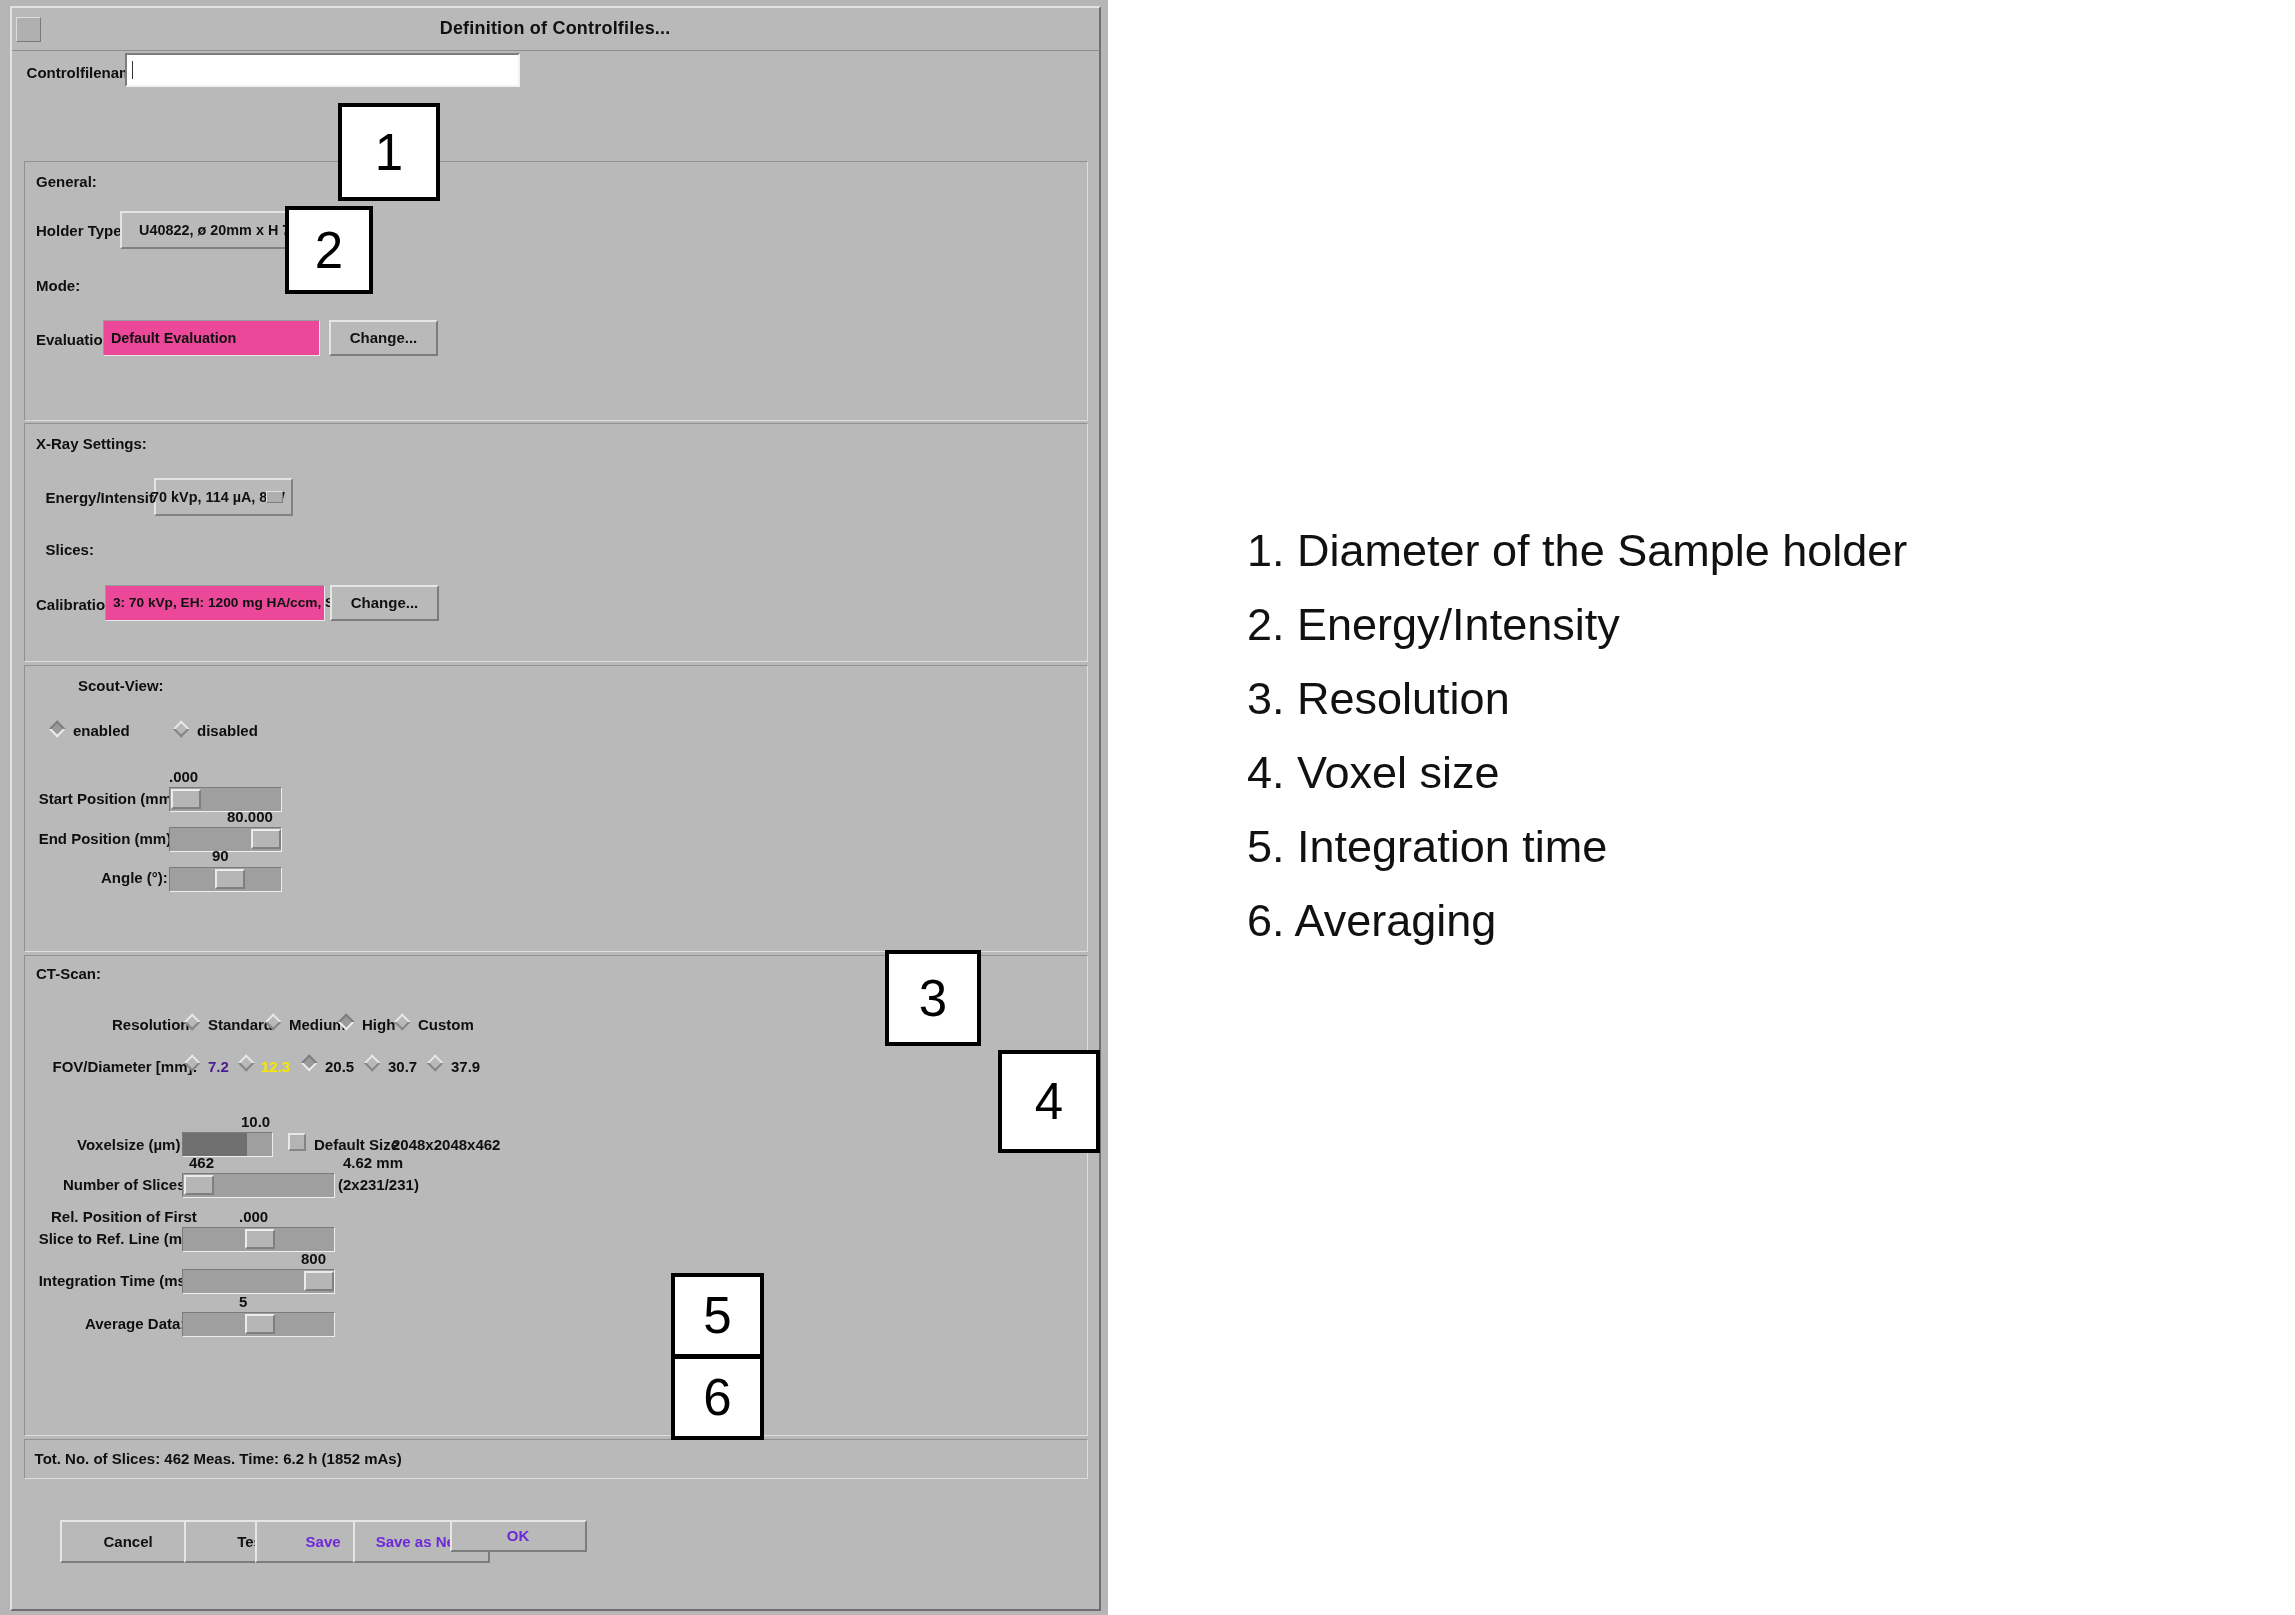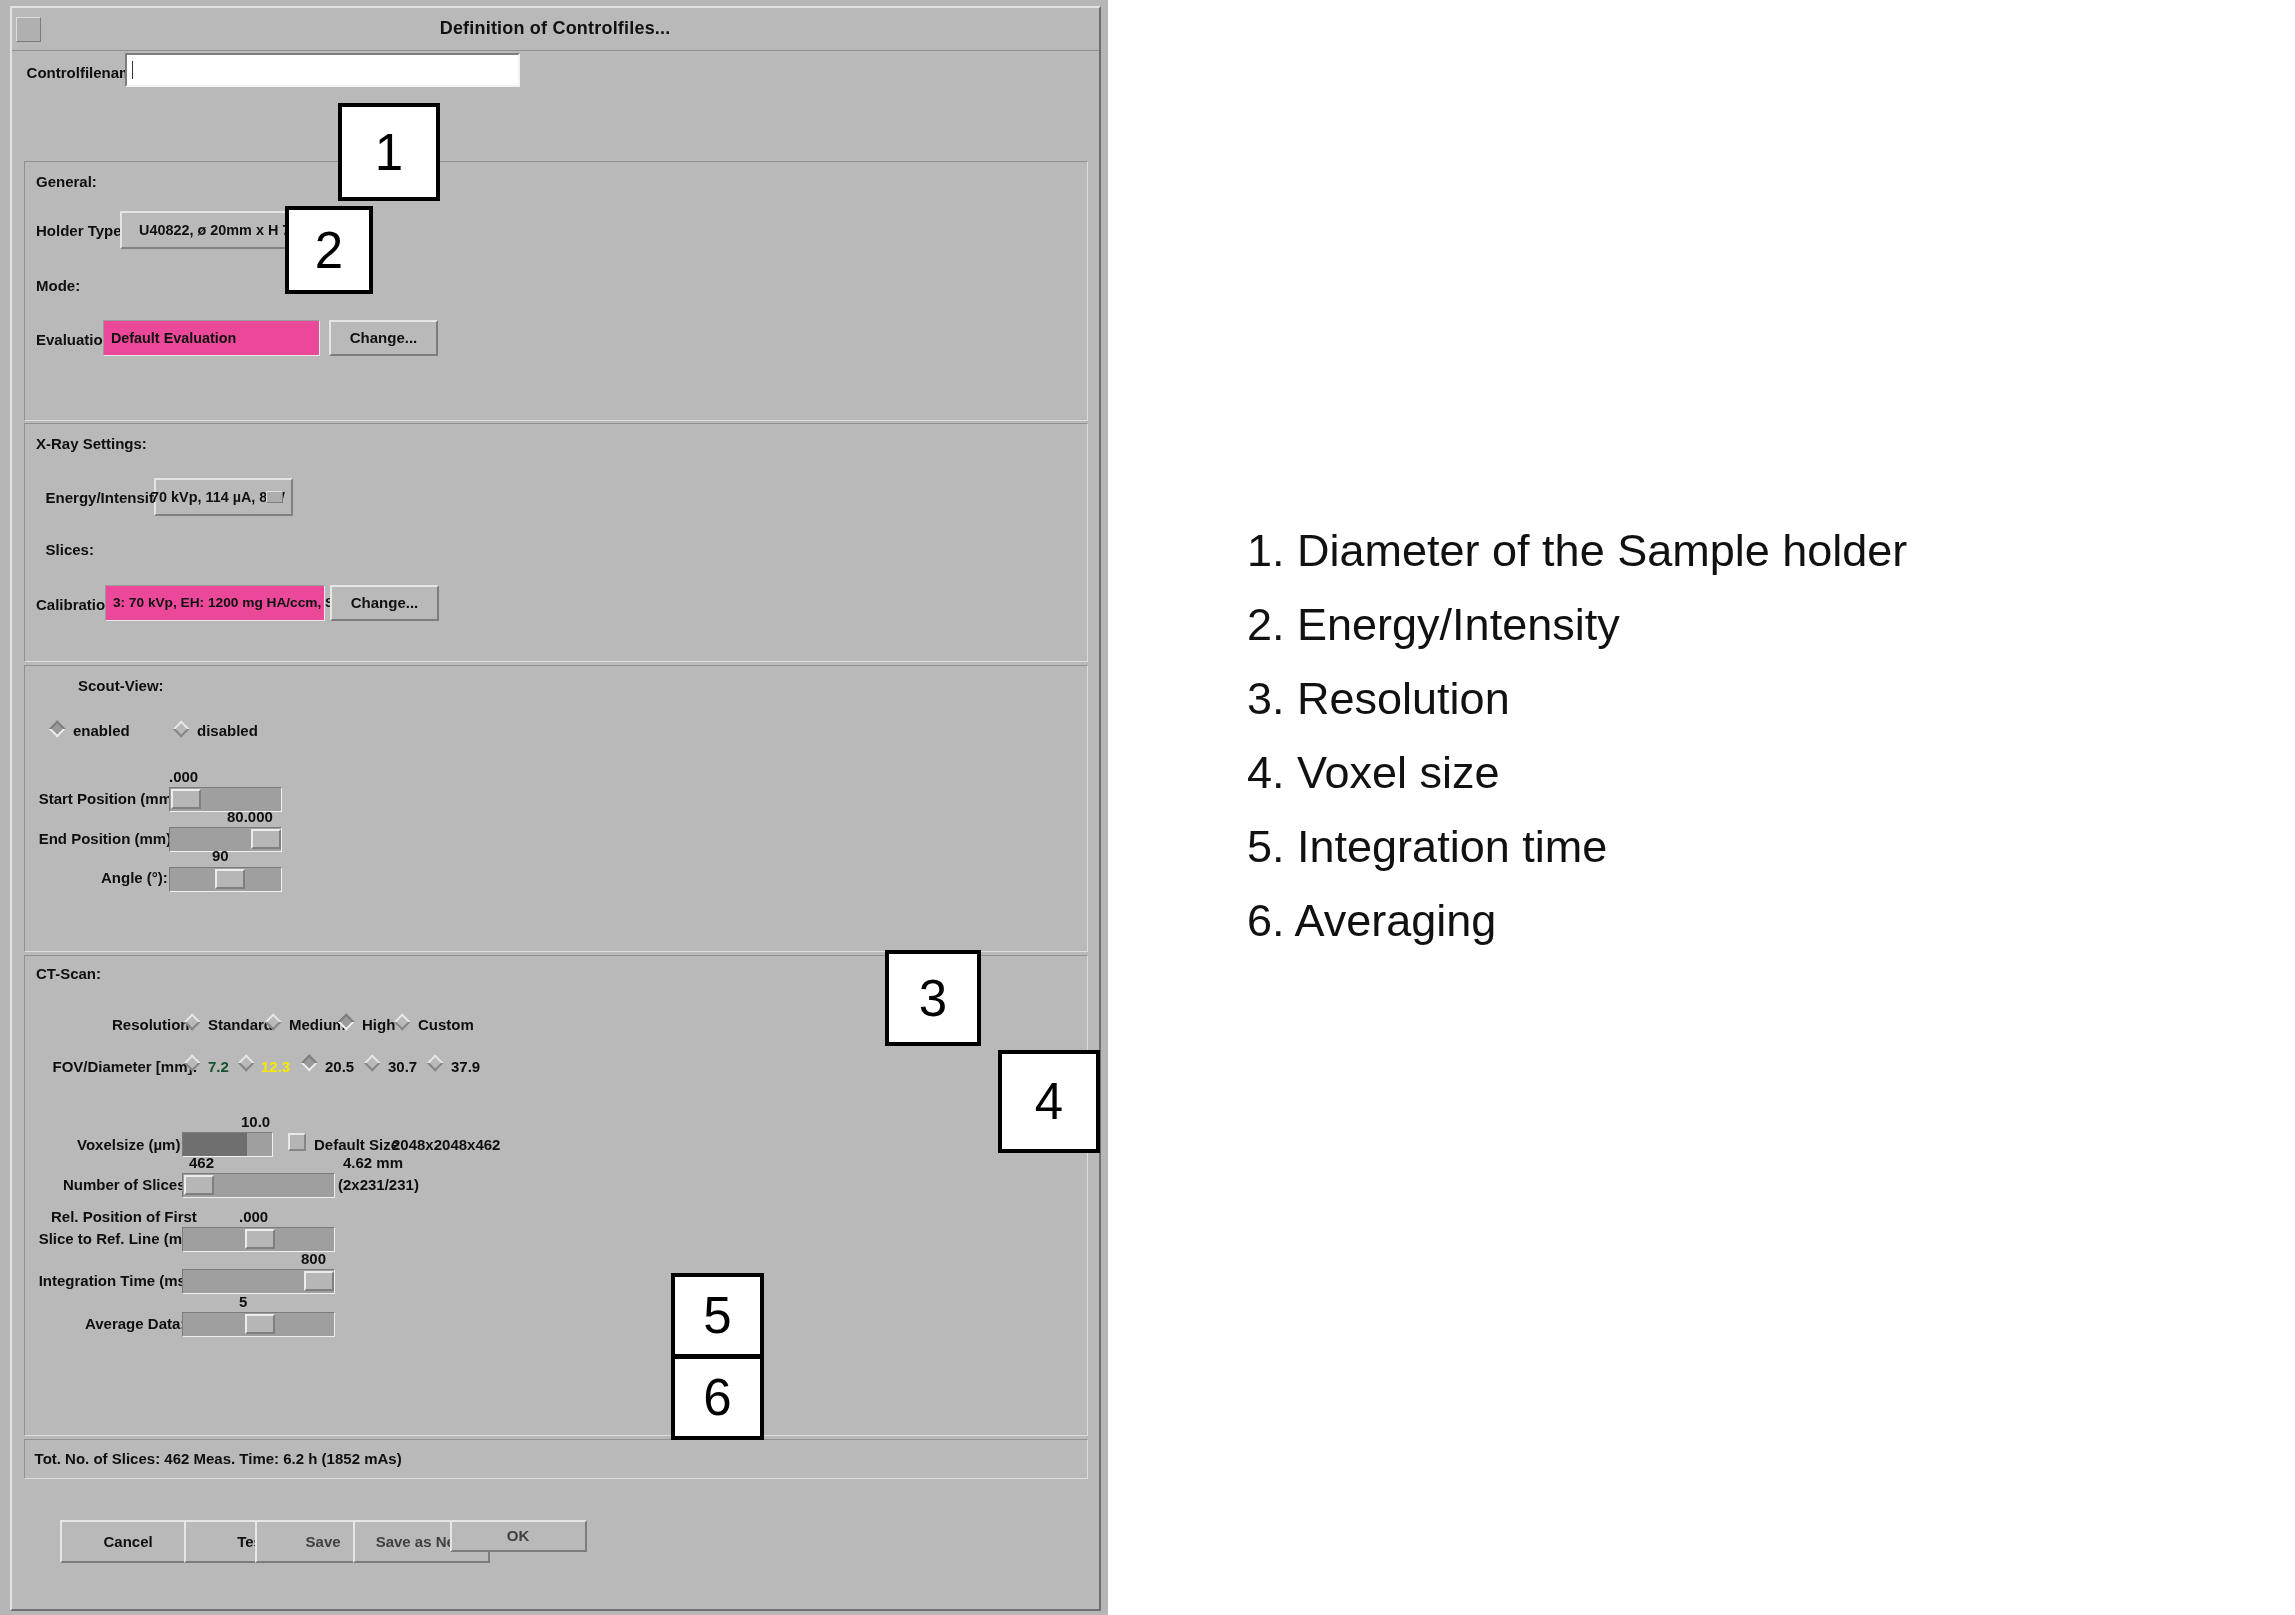--- a/index.html
+++ b/index.html
@@ -107,21 +107,21 @@
 
   
   .btn{
     position:absolute;background:#b9b9b9;
     border-top:2.1px solid #e6e6e6;border-left:2.1px solid #e6e6e6;
     border-right:2.1px solid #7c7c7c;border-bottom:2.1px solid #7c7c7c;
     box-sizing:border-box;
     display:flex;align-items:center;justify-content:center;
     font-size:15px;font-weight:bold;color:#111;white-space:nowrap;
   }
-  .btn.disabled{color:#404040;}
+  .btn.disabled{color:#6d28d9;}
 
   
   .radio{
     position:absolute;width:18px;height:18px;
   }
   .radio i{
     display:block;width:12.4px;height:12.4px;margin:2.7px;
     transform:rotate(45deg);
     background:#b9b9b9;
     border-top:2.1px solid #e8e8e8;border-left:2.1px solid #e8e8e8;
@@ -189,21 +189,21 @@
 
   
   #legend{
     position:absolute;left:1247px;top:522px;width:1031px;
   }
   #legend .item{
     font-size:45px;color:#111;white-space:nowrap;
     margin-bottom:16.5px;line-height:1.28;
     font-family:"Liberation Sans", sans-serif;
   }
-  .fov-red{color:#14532d;}
+  .fov-red{color:#4c1d95;}
   .fov-yellow{color:#f7e800;}
 </style>
 </head>
 <body>
 
 <div id="dialog">
   <div id="win-outer">
 
     <div id="titlebar">
       <div id="sysmenu"></div>

